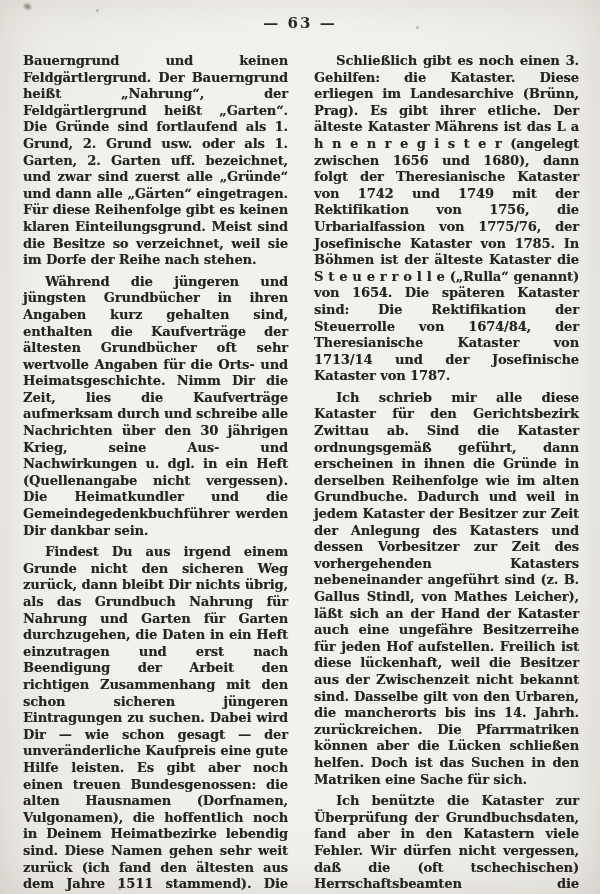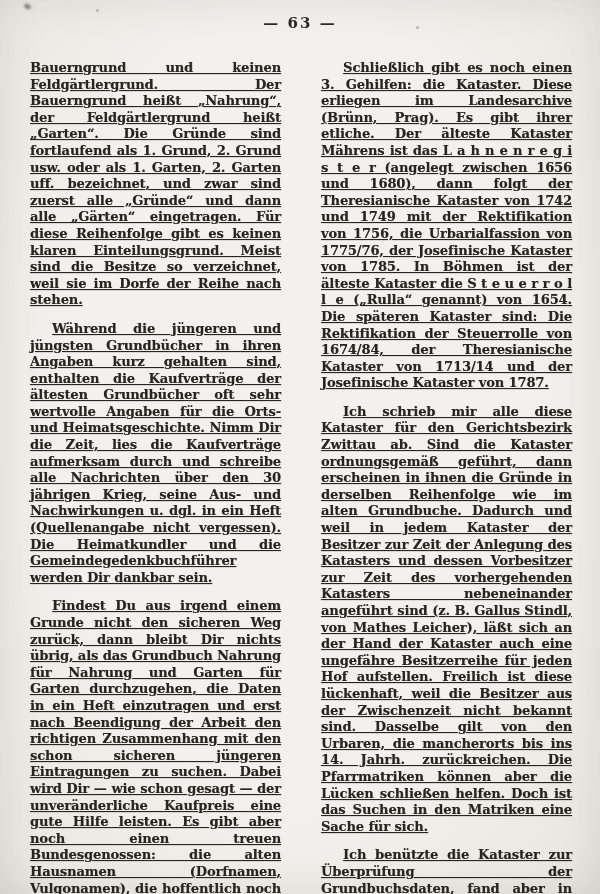--- a/index.html
+++ b/index.html
@@ -42,23 +42,22 @@
     flex: 0 0 275px;
     text-align: justify;
     font-size: 13px;
     line-height: 16.6px;
     font-weight: 700;
     letter-spacing: -0.1px;
     color: #26251f;
     text-shadow: 0.3px 0.3px 0.4px rgba(45,42,38,0.45);
   }
   .col p {
-    margin: 12px;
+    margin: 5px;
     text-indent: 1.7em;
-    text-decoration: underline;
   }
   .col p.cont {
     text-indent: 0;
   }
   .speck {
     position: absolute;
     background: rgba(60,57,52,0.55);
     border-radius: 50%;
   }
   .speck.s1 { left: 24px;  top: 4px;  width: 7px; height: 5px; transform: rotate(25deg); filter: blur(1px); }

